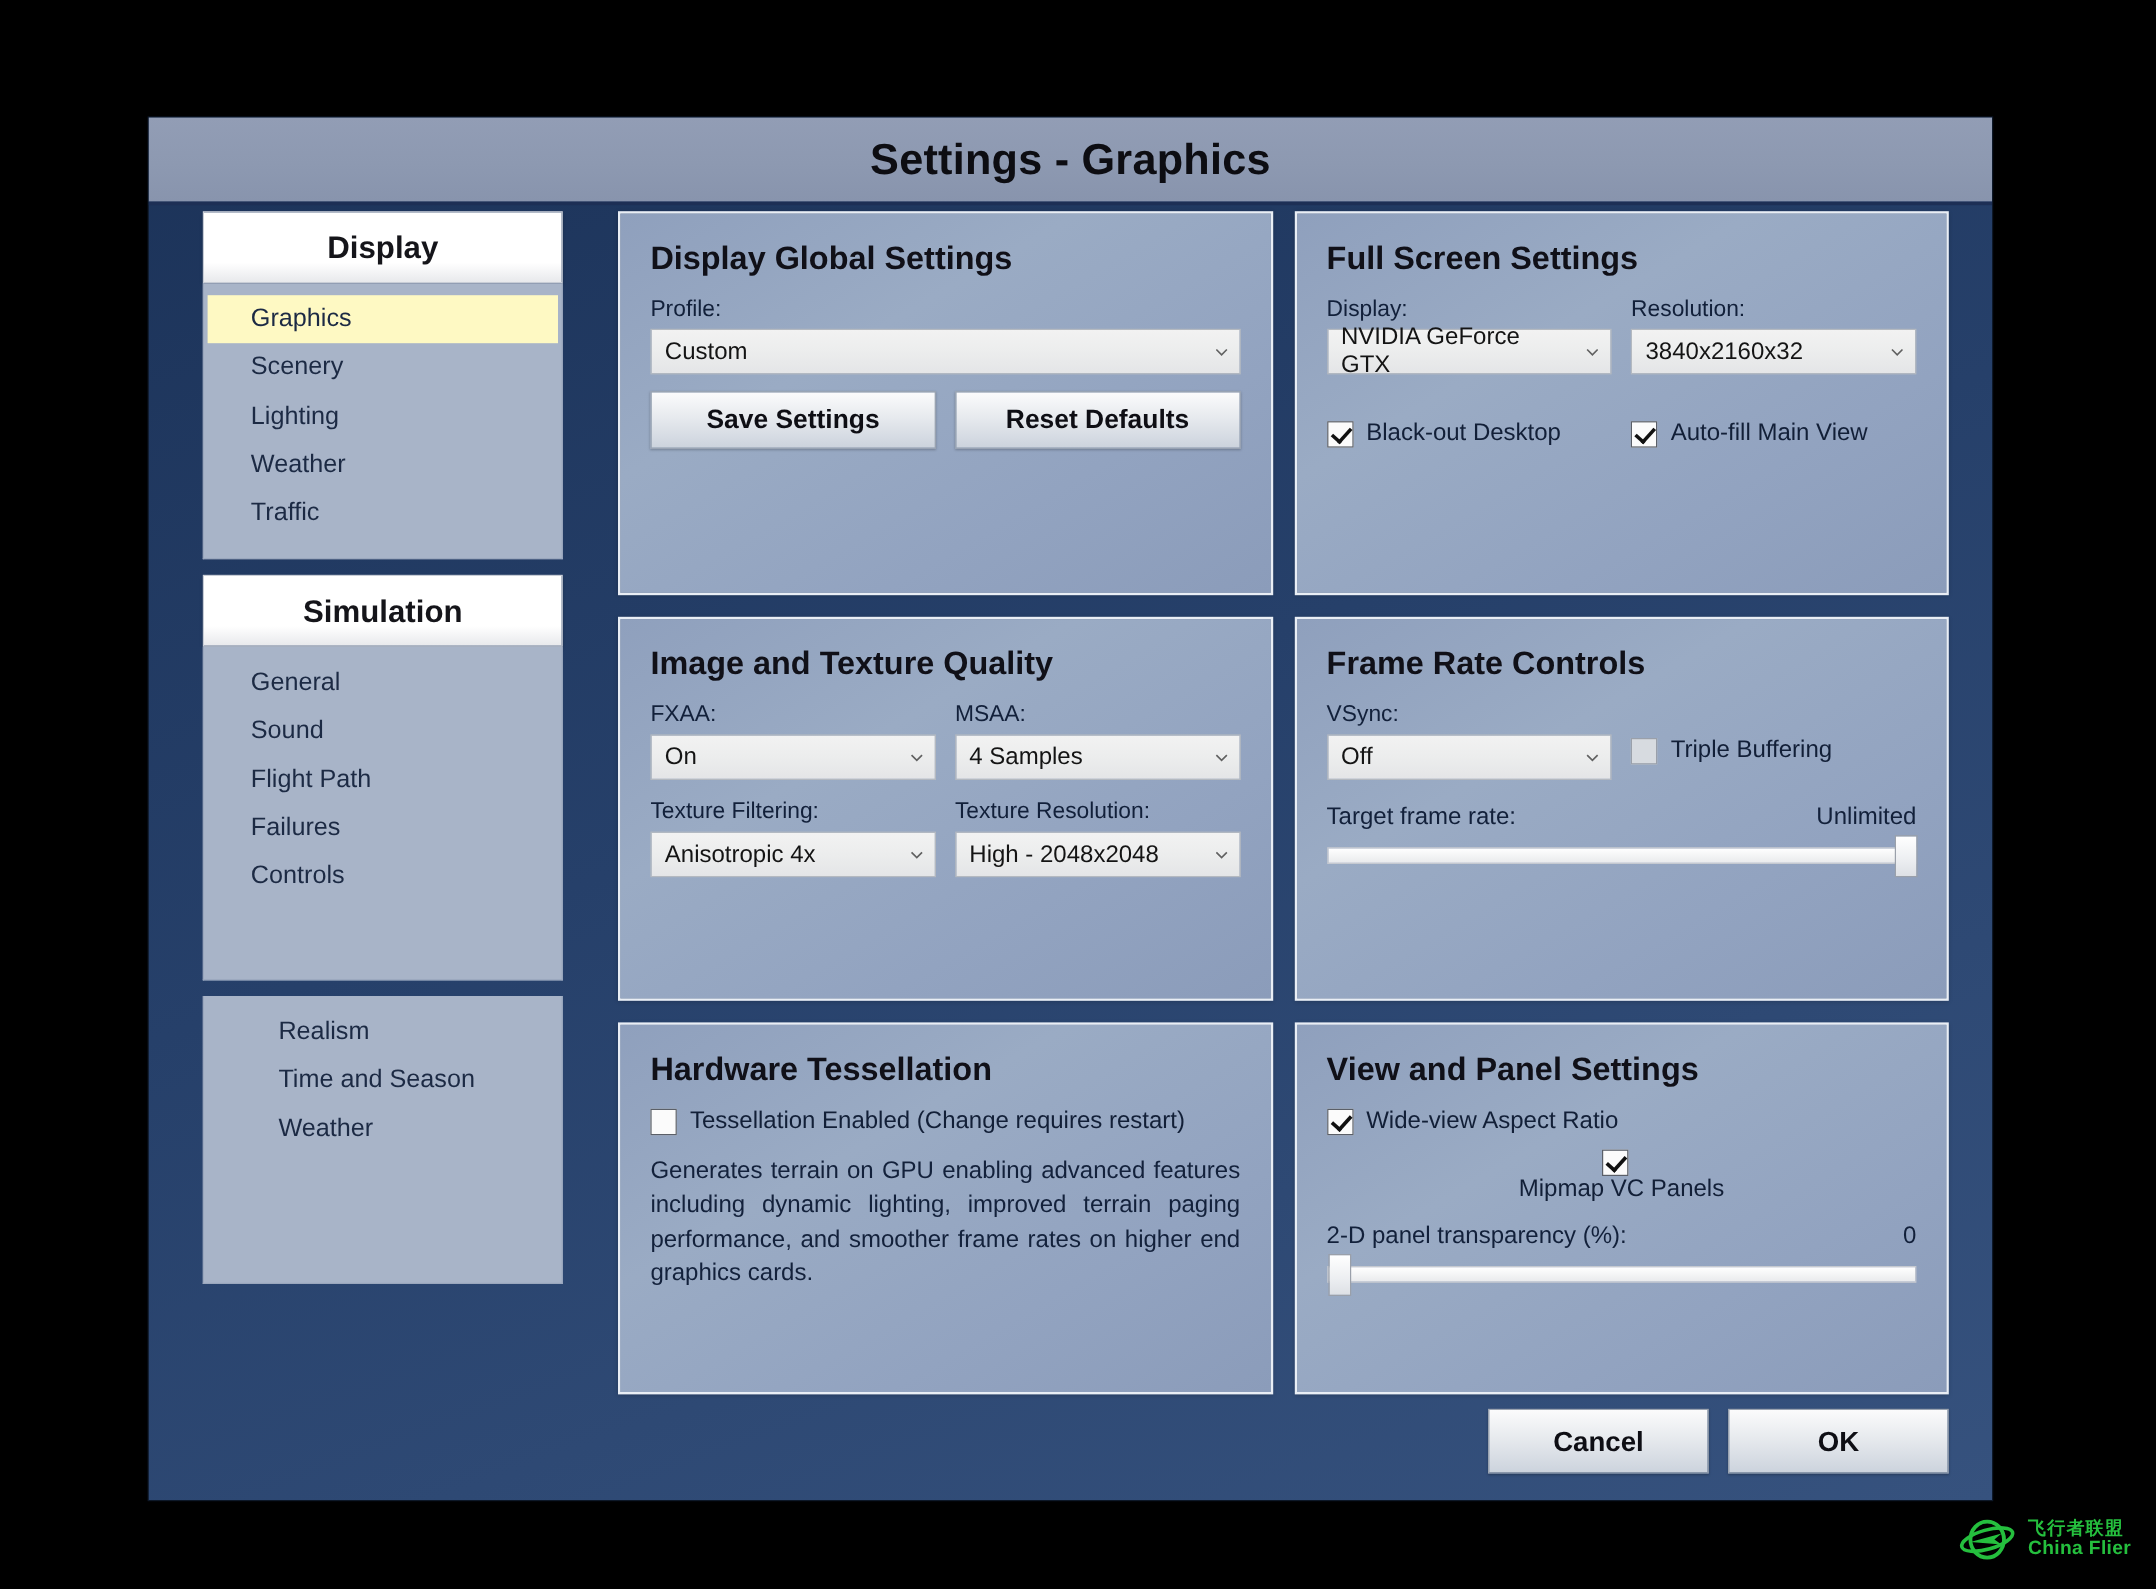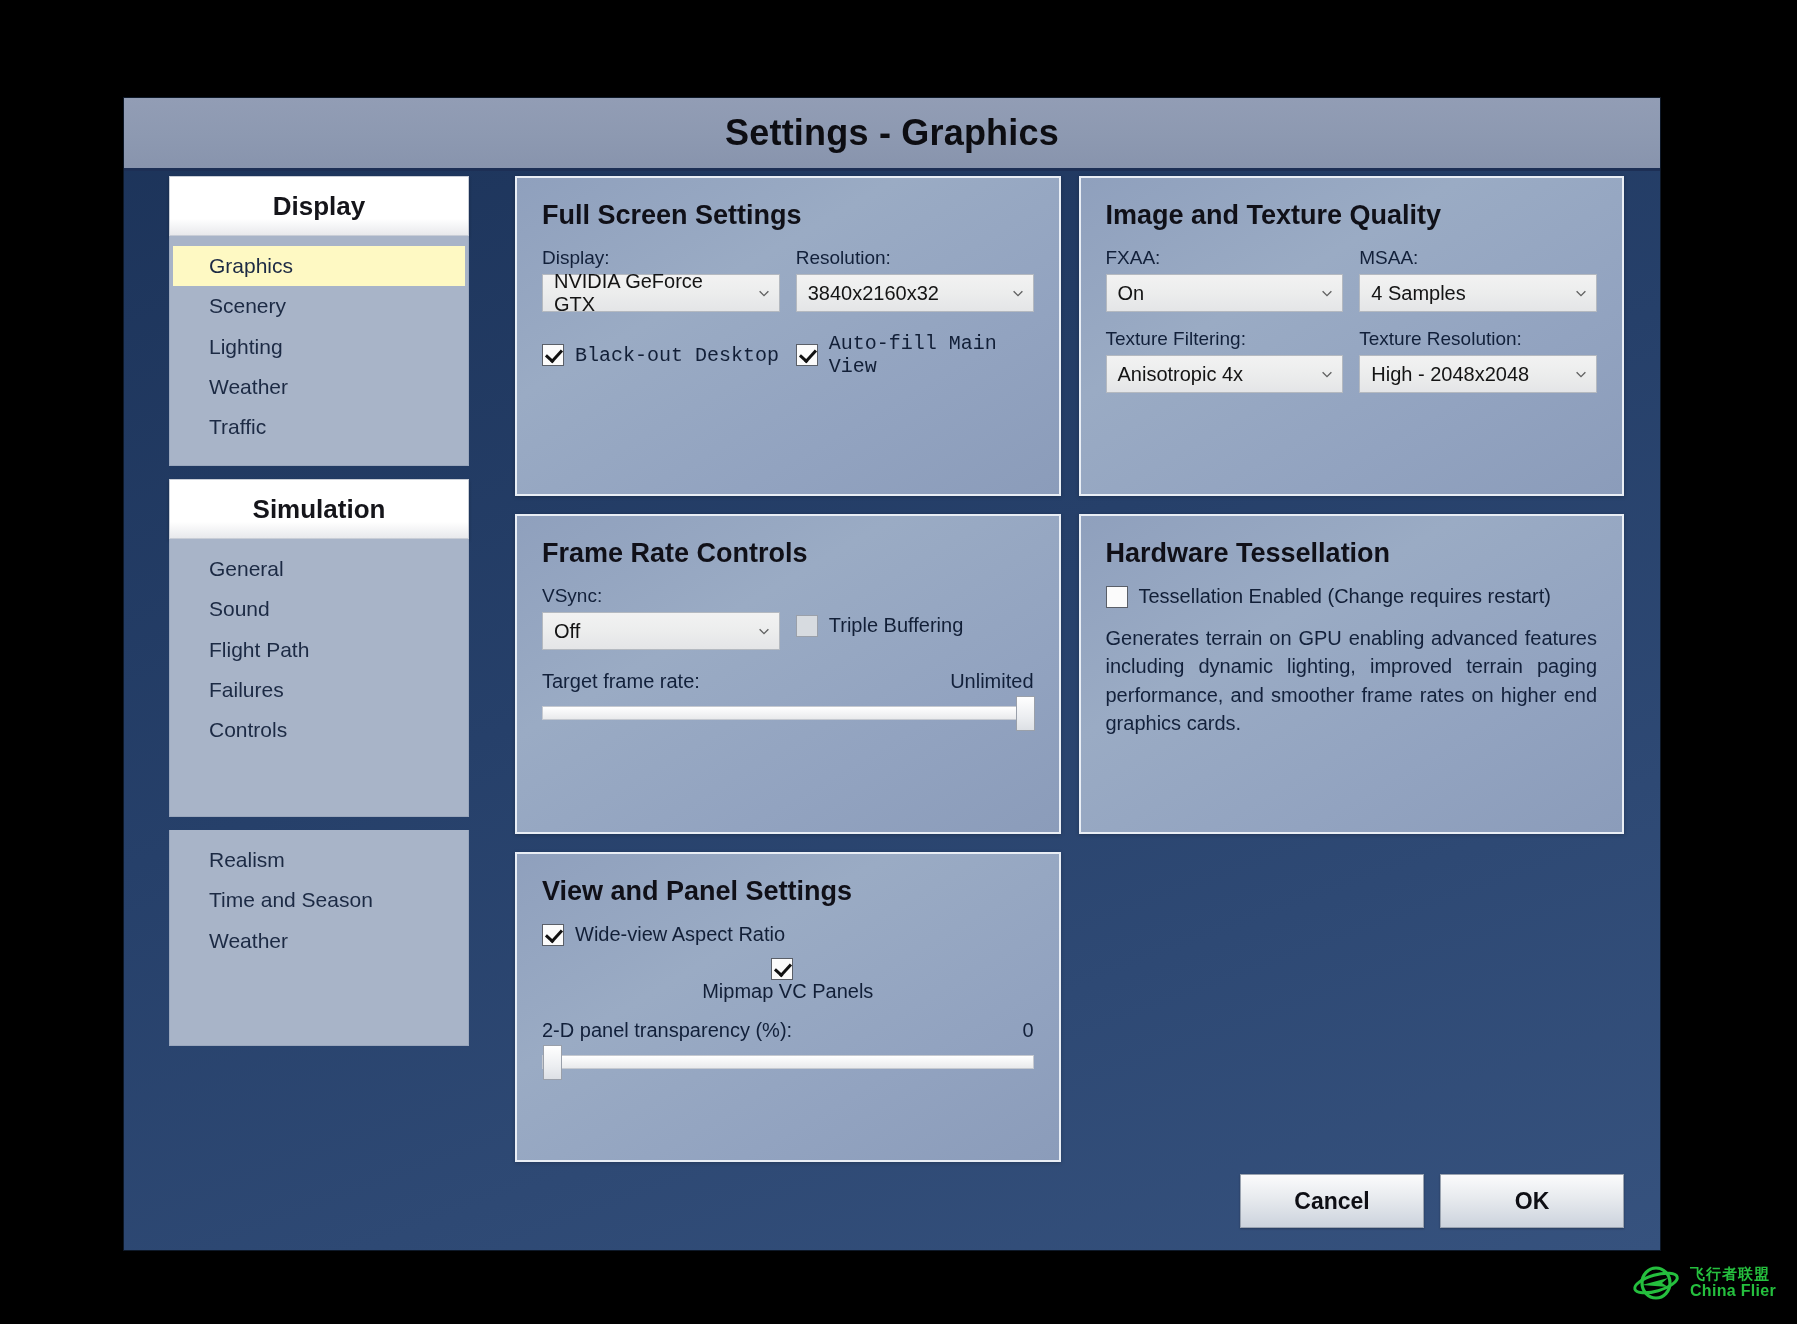--- a/index.html
+++ b/index.html
@@ -51,21 +51,21 @@
     padding:10px 0 14px 0;
   }
   .side-item{
     font-size:21px;color:#1c2a44;
     padding:9px 0 9px 36px;margin:0 3px;
     line-height:1.06;
   }
   .side-item.sel{background:#fef9c3;}
   #grp-display .side-list{height:230px;box-sizing:border-box;}
   #grp-sim .side-list{height:278px;box-sizing:border-box;}
-  #grp-world .side-list{height:216px;box-sizing:border-box;}
+  #grp-world .side-list{height:240px;box-sizing:border-box;padding-left:23px;}
 
   
   #panels{
     flex:1;margin:5px 36px 0 46px;
     display:grid;
     grid-template-columns:1fr 1fr;
     grid-template-rows:320px 320px 310px;
     gap:18px 18px;
   }
   .panel{
@@ -194,20 +194,34 @@
           <div class="side-item">Realism</div>
           <div class="side-item">Time and Season</div>
           <div class="side-item">Weather</div>
         </div>
       </div>
 
     </div>
 
     <div id="panels">
 
+      <div class="panel">
+        <div class="panel-title">Display Global Settings</div>
+        <span class="fld-label">Profile:</span>
+        <div class="sel-box">
+          <span>Custom</span>
+          <svg class="chev" viewBox="0 0 16 16">
+              <path d="M3 6 L8 11 L13 6" stroke="#333" stroke-width="1.6" fill="none"></path>
+            </svg>
+        </div>
+        <div class="btn-row">
+          <div class="btn">Save Settings</div>
+          <div class="btn">Reset Defaults</div>
+        </div>
+      </div>
 
       <div class="panel">
         <div class="panel-title">Full Screen Settings</div>
         <div class="row2">
           <div class="col">
             <span class="fld-label">Display:</span>
             <div class="sel-box">
               <span>NVIDIA GeForce GTX</span>
               <svg class="chev" viewBox="0 0 16 16">
                   <path d="M3 6 L8 11 L13 6" stroke="#333" stroke-width="1.6" fill="none"></path>
@@ -217,21 +231,21 @@
           <div class="col">
             <span class="fld-label">Resolution:</span>
             <div class="sel-box">
               <span>3840x2160x32</span>
               <svg class="chev" viewBox="0 0 16 16">
                   <path d="M3 6 L8 11 L13 6" stroke="#333" stroke-width="1.6" fill="none"></path>
                 </svg>
             </div>
           </div>
         </div>
-        <div class="row2" style="margin-top:14px;font-family:Liberation Mono, monospace;">
+        <div class="row2" style="margin-top:32px;">
           <div class="col cb-row">
             <span class="cb checked"></span>
             <span class="cb-label">Black-out Desktop</span>
           </div>
           <div class="col cb-row">
             <span class="cb checked"></span>
             <span class="cb-label">Auto-fill Main View</span>
           </div>
         </div>
       </div>

